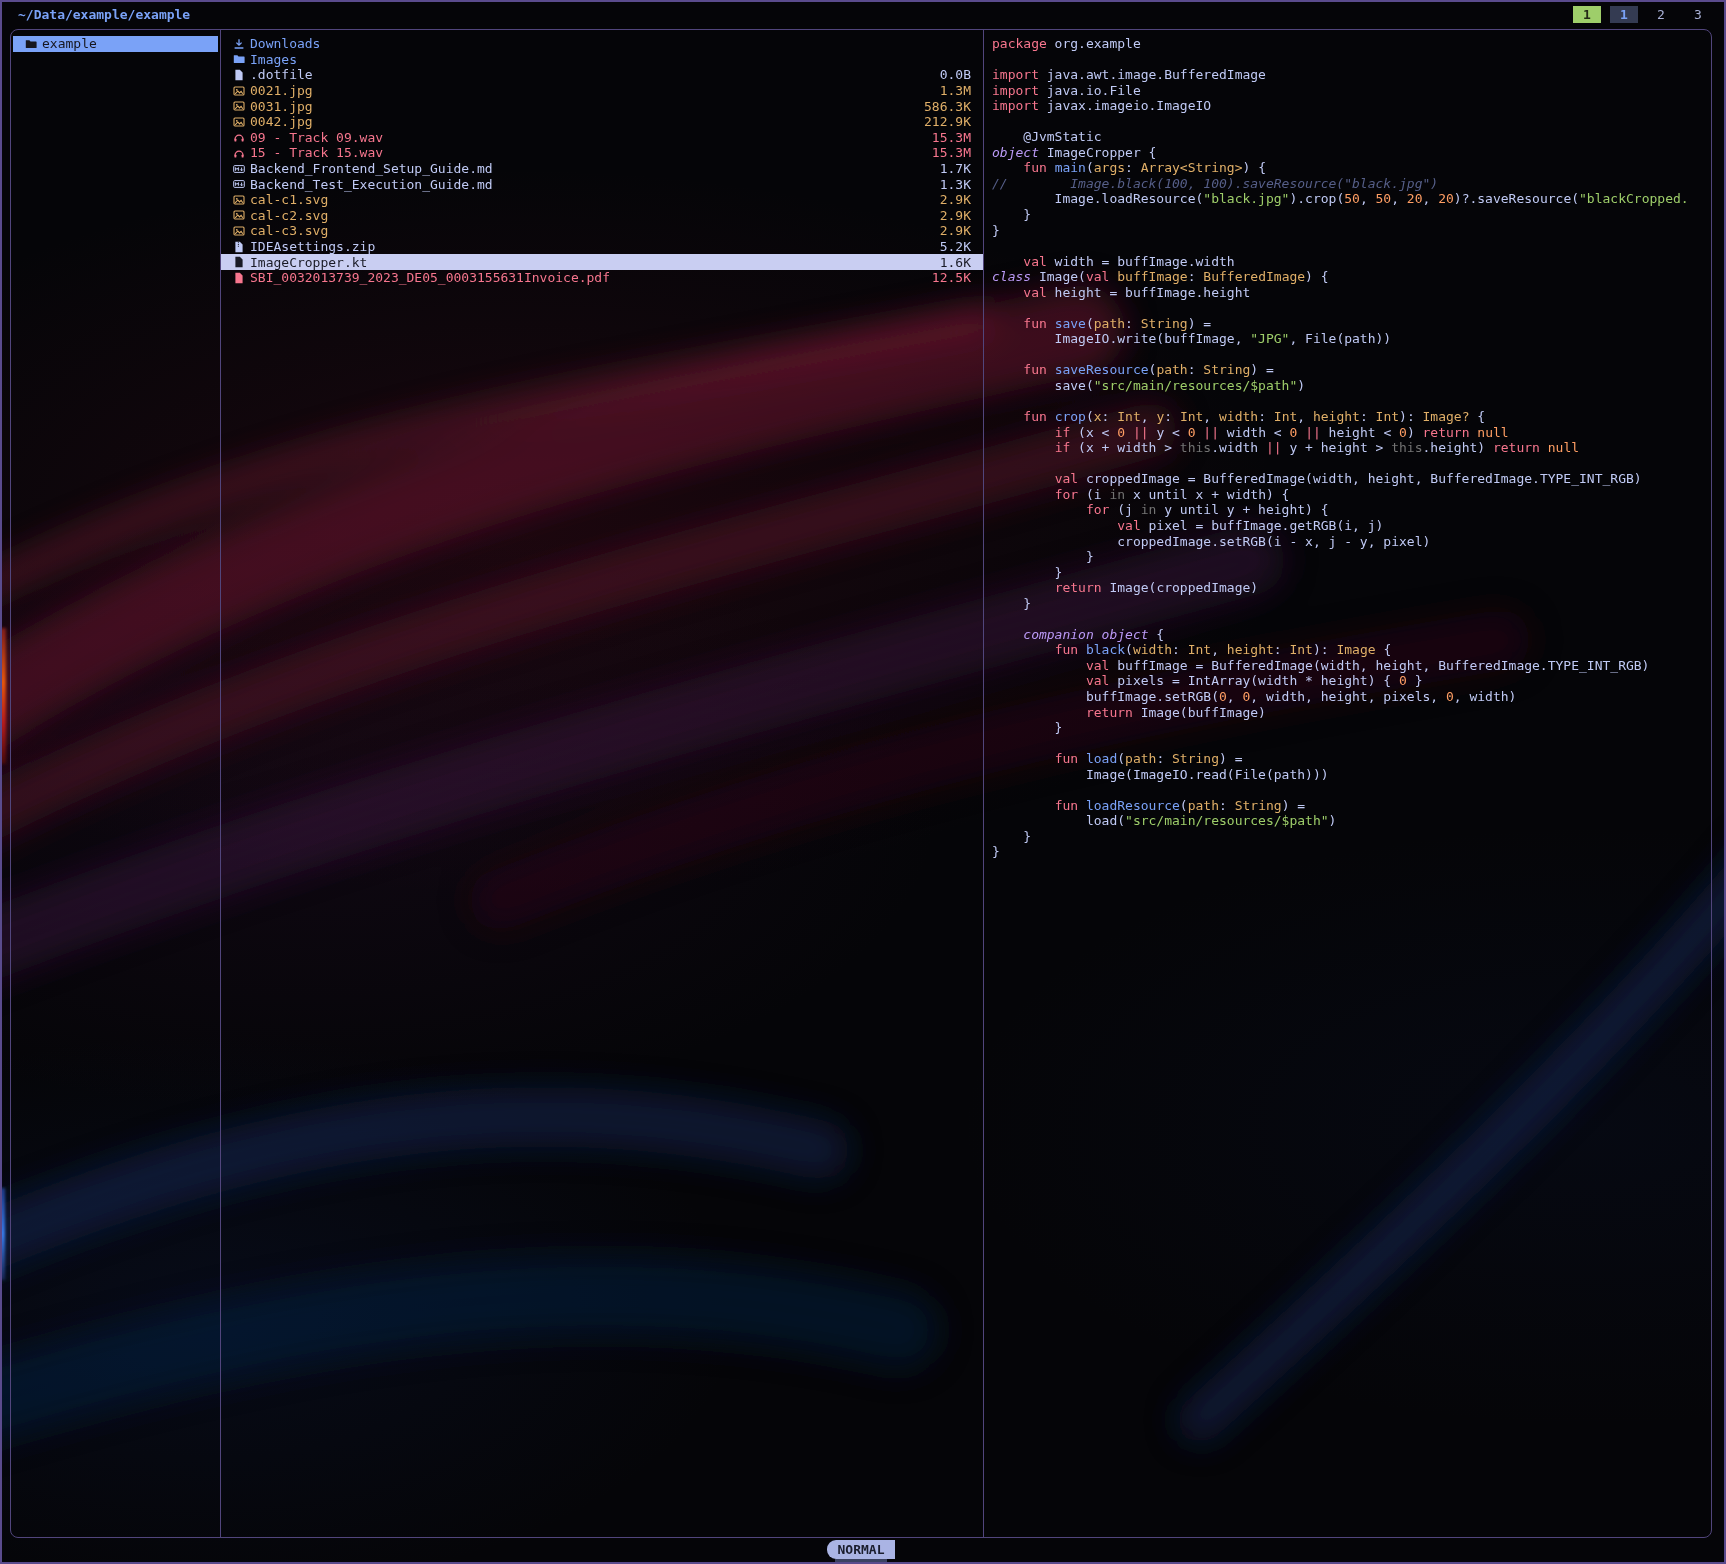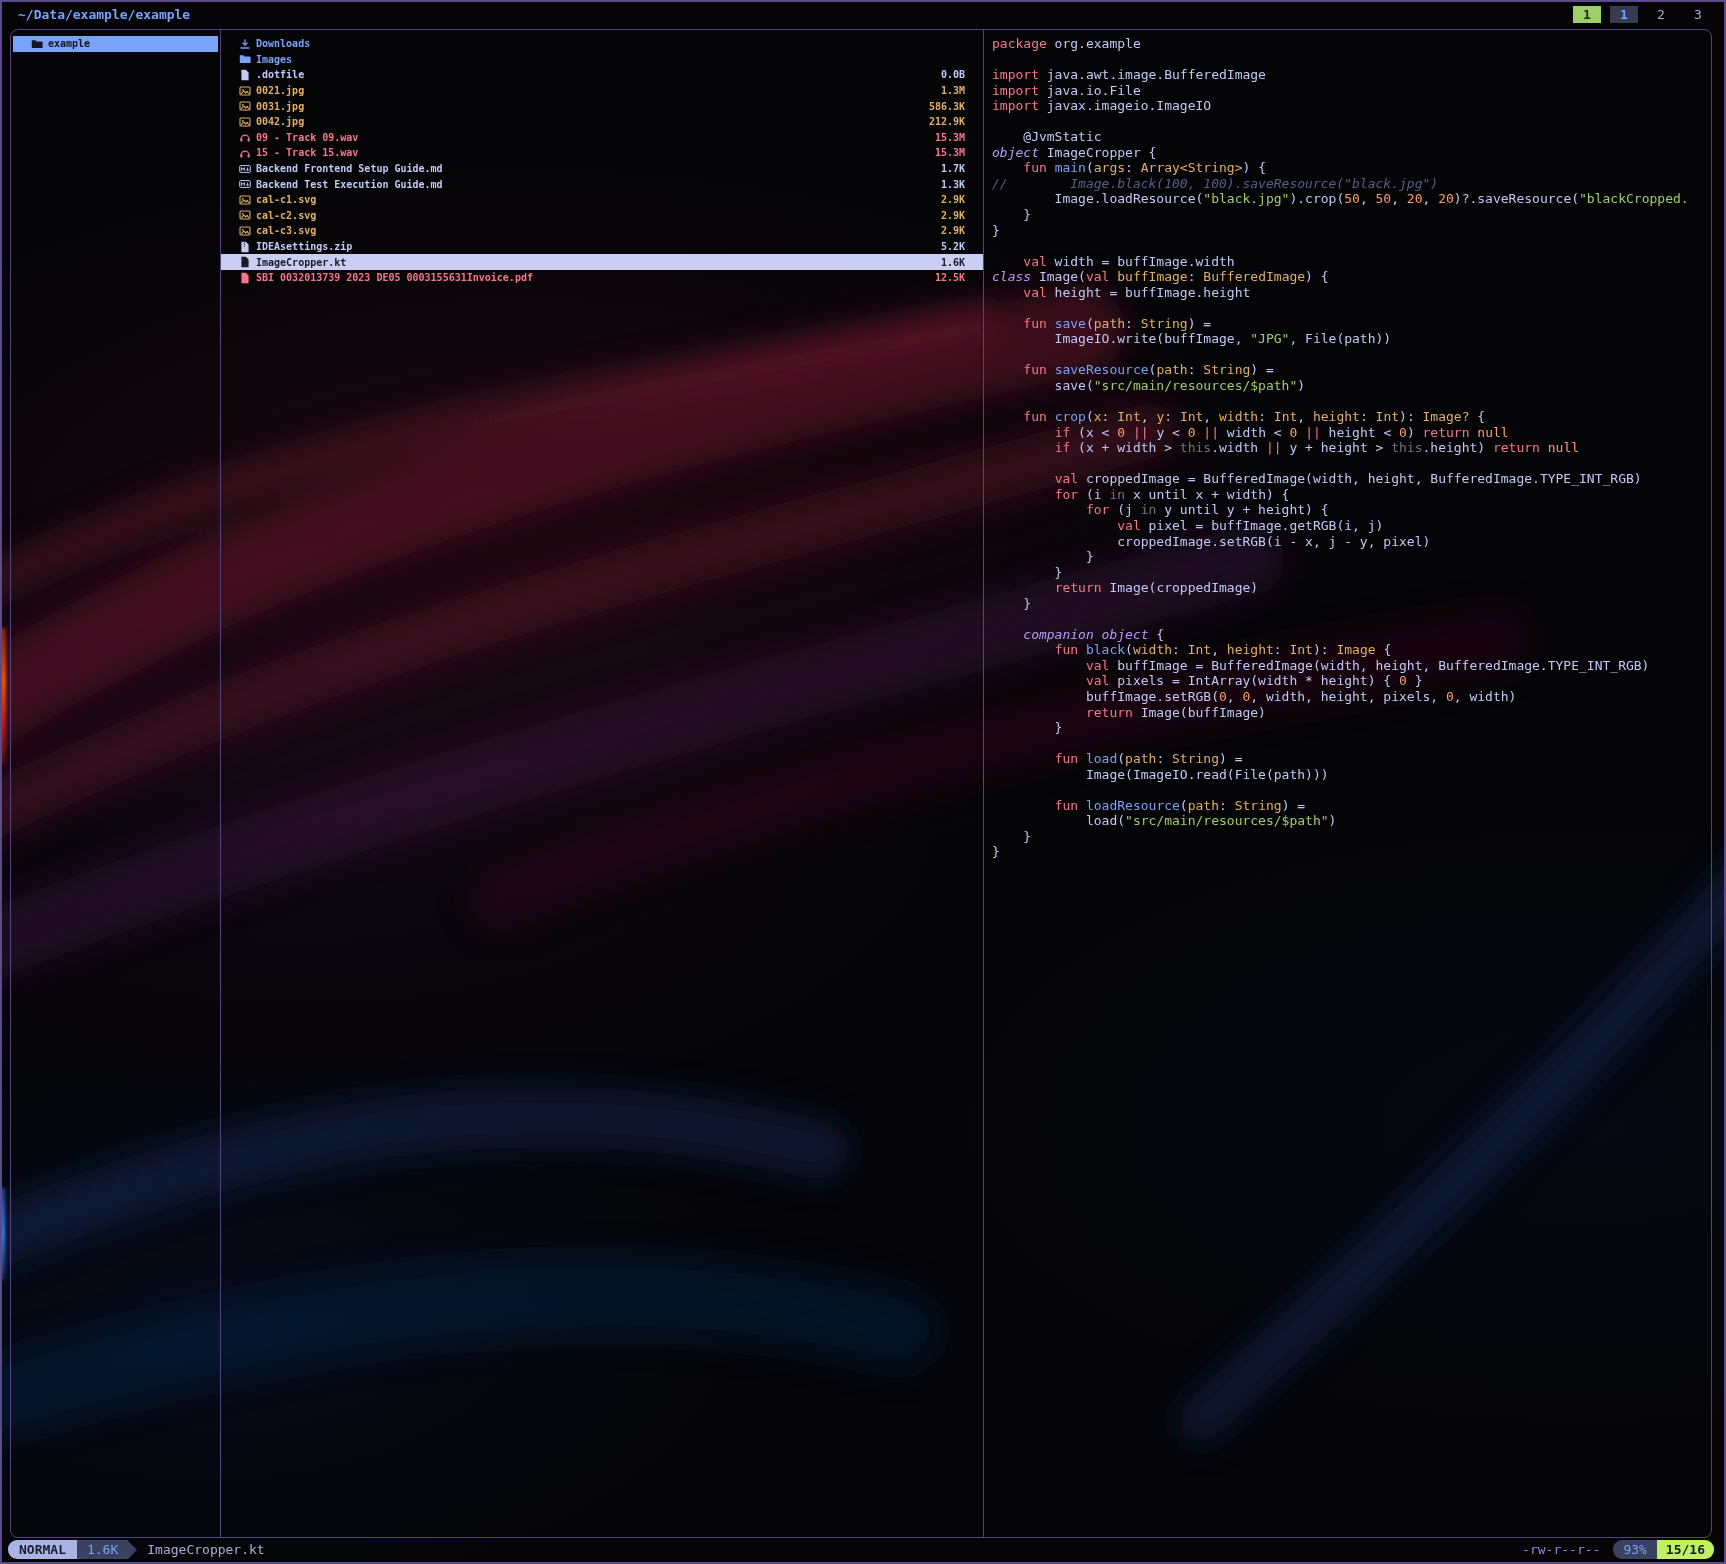--- a/index.html
+++ b/index.html
@@ -32,21 +32,21 @@
   .tab{min-width:20px;height:17px;line-height:17px;text-align:center;font-size:13px;color:#a9b1d6;padding:0 4px;}
   .tab.tab-green{background:#9ece6a;color:#232916;font-weight:bold;}
   .tab.tab-slate{background:#343b52;color:#7aa2f7;font-weight:bold;}
   
   .frame{position:absolute;left:10px;top:29px;width:1700px;height:1507px;z-index:10;
     border:1px solid #51457c;border-radius:8px;display:flex;overflow:hidden;}
   .col-parent{width:210px;border-right:1px solid #51457c;padding-top:6px;box-sizing:border-box;}
   .col-files{width:763px;border-right:1px solid #51457c;padding-top:6px;box-sizing:border-box;}
   .col-preview{flex:1;padding:6px 0 0 8px;overflow:hidden;}
   
-  .row{display:flex;align-items:center;height:15.6px;font-size:10px;padding:0 18px;white-space:pre;font-weight:bold;}
+  .row{display:flex;align-items:center;height:15.6px;font-size:13px;padding:0 12px;white-space:pre;}
   .row .icon{width:17px;flex:none;display:flex;align-items:center;}
   .row .icon svg{display:block;}
   .row .name{flex:1;overflow:hidden;white-space:pre;}
   .row .size{margin-left:8px;flex:none;white-space:pre;}
   .fc-blue{color:#7aa2f7;}
   .fc-plain{color:#c0caf5;}
   .fc-yellow{color:#e0af68;}
   .fc-red{color:#f7768e;}
   .col-files .row.selected{background:#c9cef2;}
   .col-files .row.selected *{color:#1a1b26 !important;}
@@ -59,21 +59,21 @@
   .tok-m{color:#bb9af7;font-style:italic;}
   .tok-f{color:#7aa2f7;}
   .tok-a{color:#e0af68;}
   .tok-t{color:#e0af68;}
   .tok-s{color:#9ece6a;}
   .tok-n{color:#ff9e64;}
   .tok-c{color:#565f89;font-style:italic;}
   .tok-i{color:#737373;}
   
   .statusbar{position:absolute;left:8px;right:12px;bottom:5px;height:19px;z-index:10;
-    display:flex;align-items:center;font-size:13px;}
+    display:flex;align-items:center;font-size:13px;flex-direction:column;}
   .seg{height:19px;line-height:19px;display:inline-block;}
   .mode{background:#aab4e4;color:#1b1e2e;font-weight:bold;padding:0 11px;border-radius:9px 0 0 9px;}
   .fsize{background:#3b4261;color:#7aa2f7;padding:0 10px;}
   .tri{width:0;height:0;border-top:9.5px solid transparent;border-bottom:9.5px solid transparent;border-left:9px solid #3b4261;}
   .fname{margin-left:10px;color:#a9b1d6;}
   .sb-right{margin-left:auto;display:flex;align-items:center;}
   .perm{color:#9d86d9;margin-right:13px;}
   .pct{background:#3b4261;color:#7aa2f7;padding:0 10px;border-radius:9px 0 0 9px;}
   .pos{background:#bef264;color:#171a28;font-weight:bold;padding:0 9px;border-radius:0 9px 9px 0;}
 </style>

